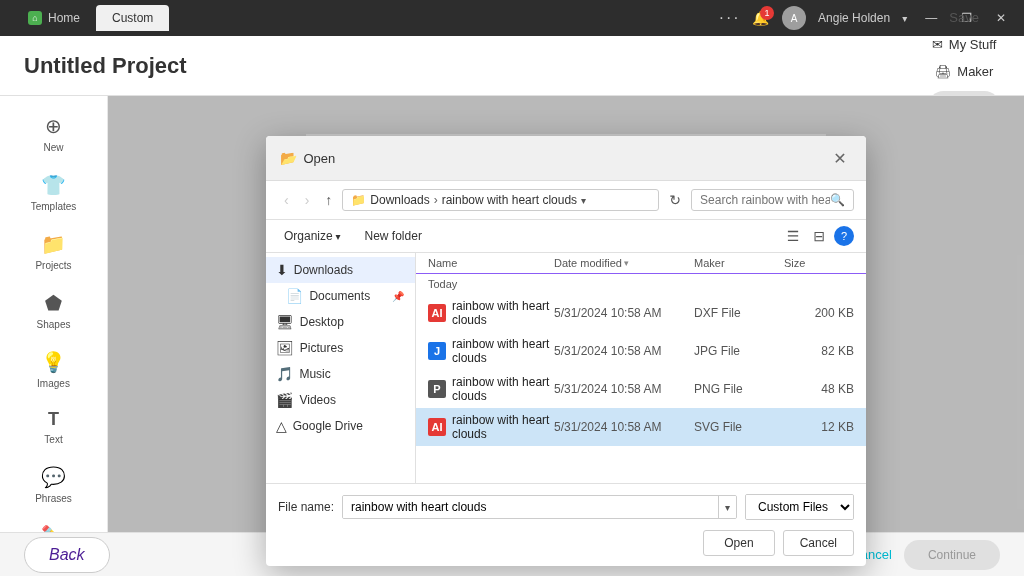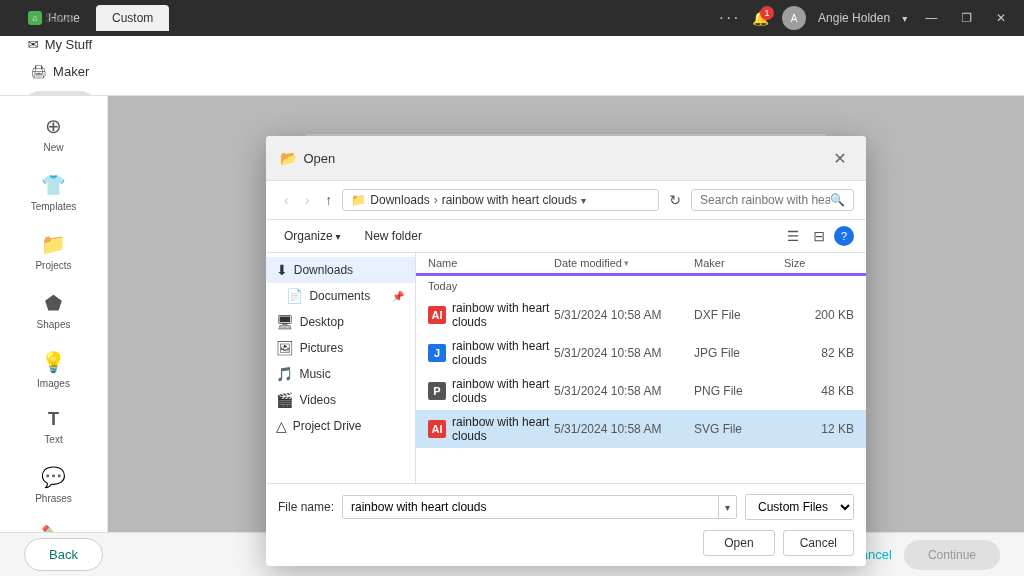--- a/index.html
+++ b/index.html
@@ -37,21 +37,21 @@
     .sidebar-icon { font-size: 20px; color: #555; }
     .sidebar-label { font-size: 10px; color: #555; }
 
     
     .canvas-area { flex: 1; background: #e8e8e8; position: relative; display: flex; align-items: center; justify-content: center; }
     .canvas-workspace { width: 520px; height: 360px; background: white; position: relative; }
     .dashed-box { position: absolute; top: 60px; left: 140px; width: 320px; height: 210px; border: 2px dashed #aaa; }
 
     
     .bottom-bar { height: 44px; background: #f5f5f5; border-top: 1px solid #e0e0e0; display: flex; align-items: center; justify-content: space-between; padding: 0 24px; }
-    .back-btn { background: white; border: 1px solid #ccc; padding: 8px 24px; border-radius: 20px; font-size: 13px; color: #0f766e; cursor: pointer; }
+    .back-btn { background: white; border: 1px solid #ccc; padding: 8px 24px; border-radius: 20px; font-size: 16px; color: #4c1d95; cursor: pointer; font-style: italic; }
     .bottom-right { display: flex; gap: 12px; align-items: center; }
     .cancel-btn-bottom { background: none; border: none; color: #00bcd4; font-size: 13px; cursor: pointer; }
     .continue-btn { background: #e0e0e0; border: none; padding: 8px 24px; border-radius: 20px; font-size: 12px; color: #999; cursor: pointer; }
 
     
     .dialog-overlay { position: absolute; top: 0; left: 0; right: 0; bottom: 0; background: rgba(0,0,0,0.2); display: flex; align-items: flex-start; justify-content: center; padding-top: 40px; z-index: 100; }
     .dialog { background: white; width: 600px; border-radius: 4px; box-shadow: 0 8px 32px rgba(0,0,0,0.3); overflow: hidden; }
     .dialog-title-bar { background: #f0f0f0; padding: 10px 14px; display: flex; align-items: center; justify-content: space-between; border-bottom: 1px solid #ddd; }
     .dialog-title-icon { color: #f0c040; font-size: 14px; margin-right: 6px; }
     .dialog-title-text { font-size: 13px; color: #333; }
@@ -83,21 +83,21 @@
     .dialog-content { display: flex; height: 230px; }
     .dialog-sidebar { width: 150px; border-right: 1px solid #e0e0e0; overflow-y: auto; padding: 4px 0; background: white; }
     .ds-item { display: flex; align-items: center; gap: 6px; padding: 5px 10px; font-size: 12px; color: #333; cursor: pointer; }
     .ds-item.active { background: #e8f0fe; }
     .ds-item .folder-icon { font-size: 14px; }
     .ds-item .pin-icon { color: #aaa; font-size: 10px; margin-left: auto; }
     .ds-item.indent { padding-left: 20px; }
 
     
     .file-list { flex: 1; overflow-y: auto; }
-    .file-list-header { display: grid; grid-template-columns: 1fr 140px 90px 70px; padding: 4px 12px; border-bottom: 3px solid #8b5cf6; font-size: 11px; color: #555; }
+    .file-list-header { display: grid; grid-template-columns: 1fr 140px 90px 70px; padding: 4px 12px; border-bottom: 1px solid #8b5cf6; font-size: 11px; color: #555; }
     .file-list-header .col { cursor: pointer; display: flex; align-items: center; gap: 2px; }
     .col-sort { font-size: 9px; color: #888; }
     .group-label { font-size: 11px; color: #555; padding: 4px 12px; background: white; }
     .file-row { display: grid; grid-template-columns: 1fr 140px 90px 70px; padding: 5px 12px; font-size: 12px; align-items: center; cursor: pointer; }
     .file-row.selected { background: #cce4f7; }
     .file-icon { width: 18px; height: 18px; border-radius: 2px; display: inline-flex; align-items: center; justify-content: center; margin-right: 6px; font-size: 11px; font-weight: bold; color: white; flex-shrink: 0; }
     .file-name-cell { display: flex; align-items: center; color: #222; }
     .file-date { color: #555; }
     .file-type { color: #555; }
     .file-size { color: #555; text-align: right; }
@@ -139,20 +139,21 @@
     <div class="avatar-circle">A</div>
     <span class="user-name">Angie Holden</span>
     <span style="color:#ccc;font-size:10px;">▾</span>
     <span class="win-btn">—</span>
     <span class="win-btn">❐</span>
     <span class="win-btn">✕</span>
   </div>
 </div>
 
 <div class="header">
+  <h1 class="header-title">Untitled Project</h1>
   <div class="header-actions">
     <button class="save-btn">Save</button>
     <button class="my-stuff-btn">
       <span>✉</span>
       <span>My Stuff</span>
     </button>
     <button class="maker-btn">
       <span>🖨</span>
       <span>Maker</span>
     </button>
@@ -265,21 +266,21 @@
             <div class="ds-item">
               <span class="folder-icon">🎵</span>
               <span>Music</span>
             </div>
             <div class="ds-item">
               <span class="folder-icon">🎬</span>
               <span>Videos</span>
             </div>
             <div class="ds-item">
               <span class="folder-icon">△</span>
-              <span>Project Drive</span>
+              <span>Google Drive</span>
             </div>
           </div>
 
           <div class="file-list">
             <div class="file-list-header">
               <div class="col">Name</div>
               <div class="col">
                 <span>Date modified</span>
                 <span class="col-sort">▾</span>
               </div>

